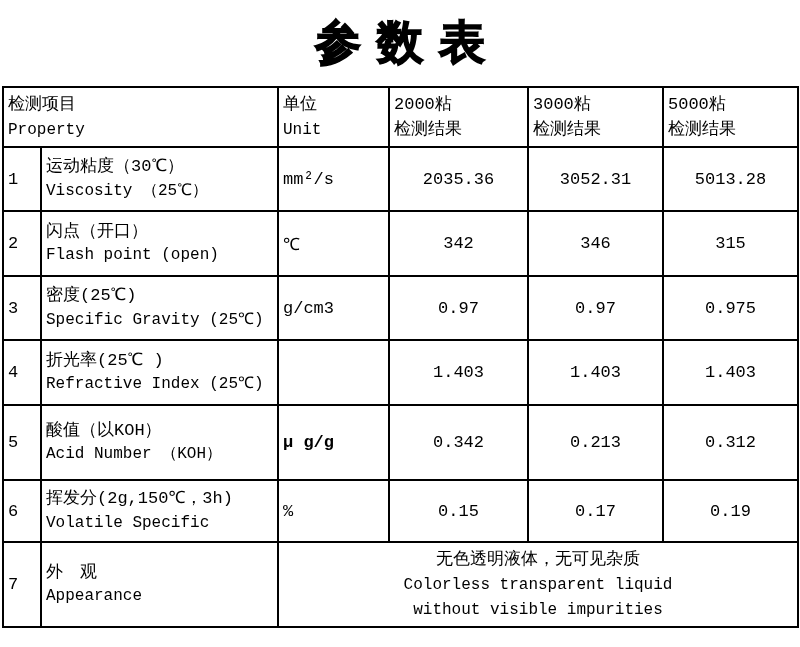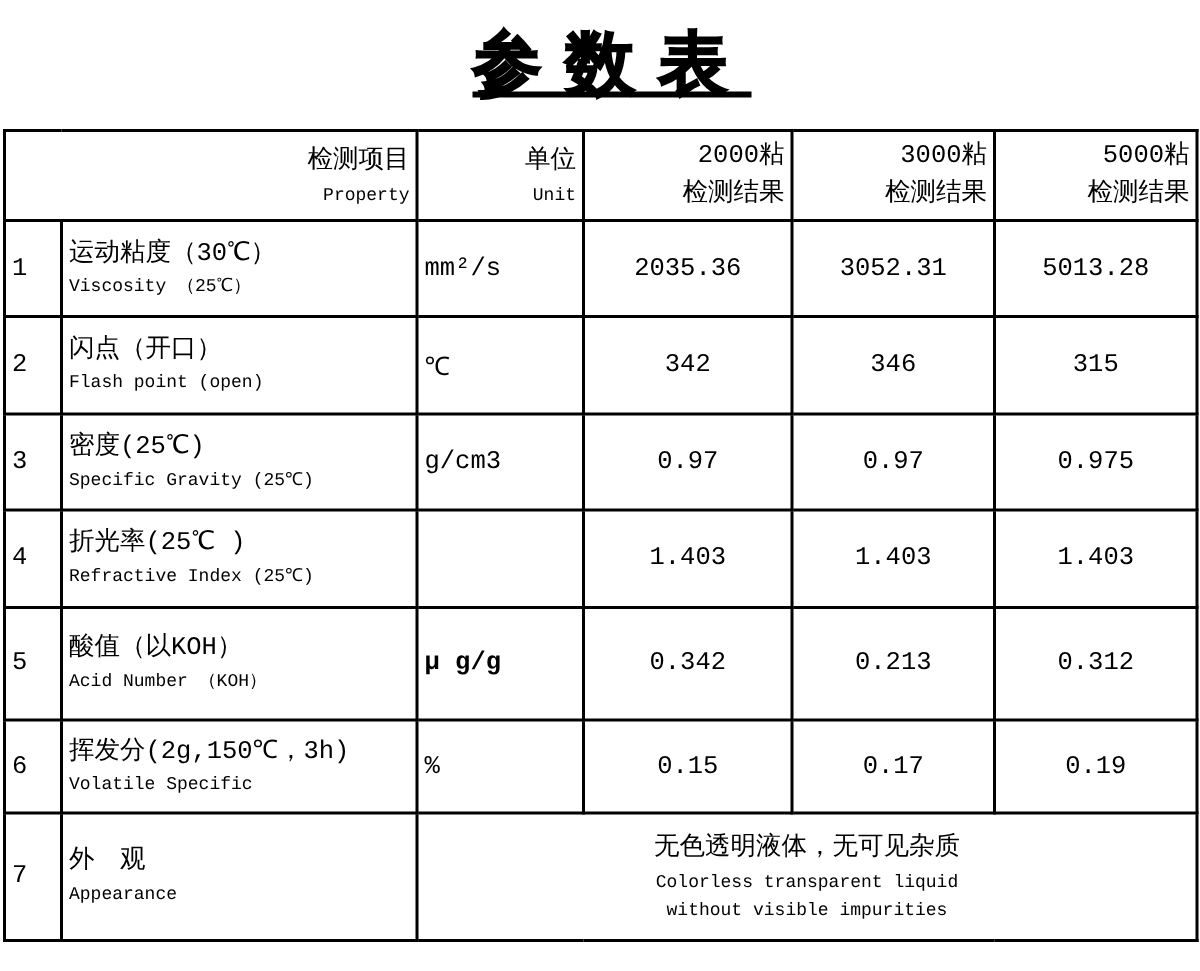--- a/index.html
+++ b/index.html
@@ -19,45 +19,44 @@
   }
   .doc-title {
     text-align: center;
     font-family: "DejaVu Serif", "Liberation Serif", serif;
     font-weight: 900;
     font-size: 46px;
     letter-spacing: 16px;
     text-indent: 16px;
     padding-top: 12px;
     margin: 0 0 12px 0;
-    text-decoration: underline;
     -webkit-text-stroke: 1.5px #000;
   }
   table.param-table {
     border-collapse: collapse;
     table-layout: fixed;
     width: 795px;
     margin-left: 2px;
   }
   table.param-table td {
     border: 2px solid #000000;
     vertical-align: middle;
     font-size: 17px;
     padding: 2px 4px;
     box-sizing: border-box;
     overflow: hidden;
   }
   .c-num   { text-align: left; padding-left: 8px; }
   .c-prop  { text-align: left; padding-left: 7px; line-height: 1.45; }
   .c-unit  { }
   .c-val   { text-align: center; padding-left: 6px; }
-  .c-head  { text-align: right; line-height: 1.5; }
+  .c-head  { text-align: left; line-height: 1.5; }
   .c-merged{ text-align: center; line-height: 1.55; border-radius: 18px; }
   .zh-line { font-size: 17px; }
-  .en-line { font-size: 12px; }
+  .en-line { font-size: 16px; }
 </style>
 </head>
 <body>
 
 <div class="page">
 
   <div class="doc-title">参数表</div>
 
   <table class="param-table">
     <colgroup>

